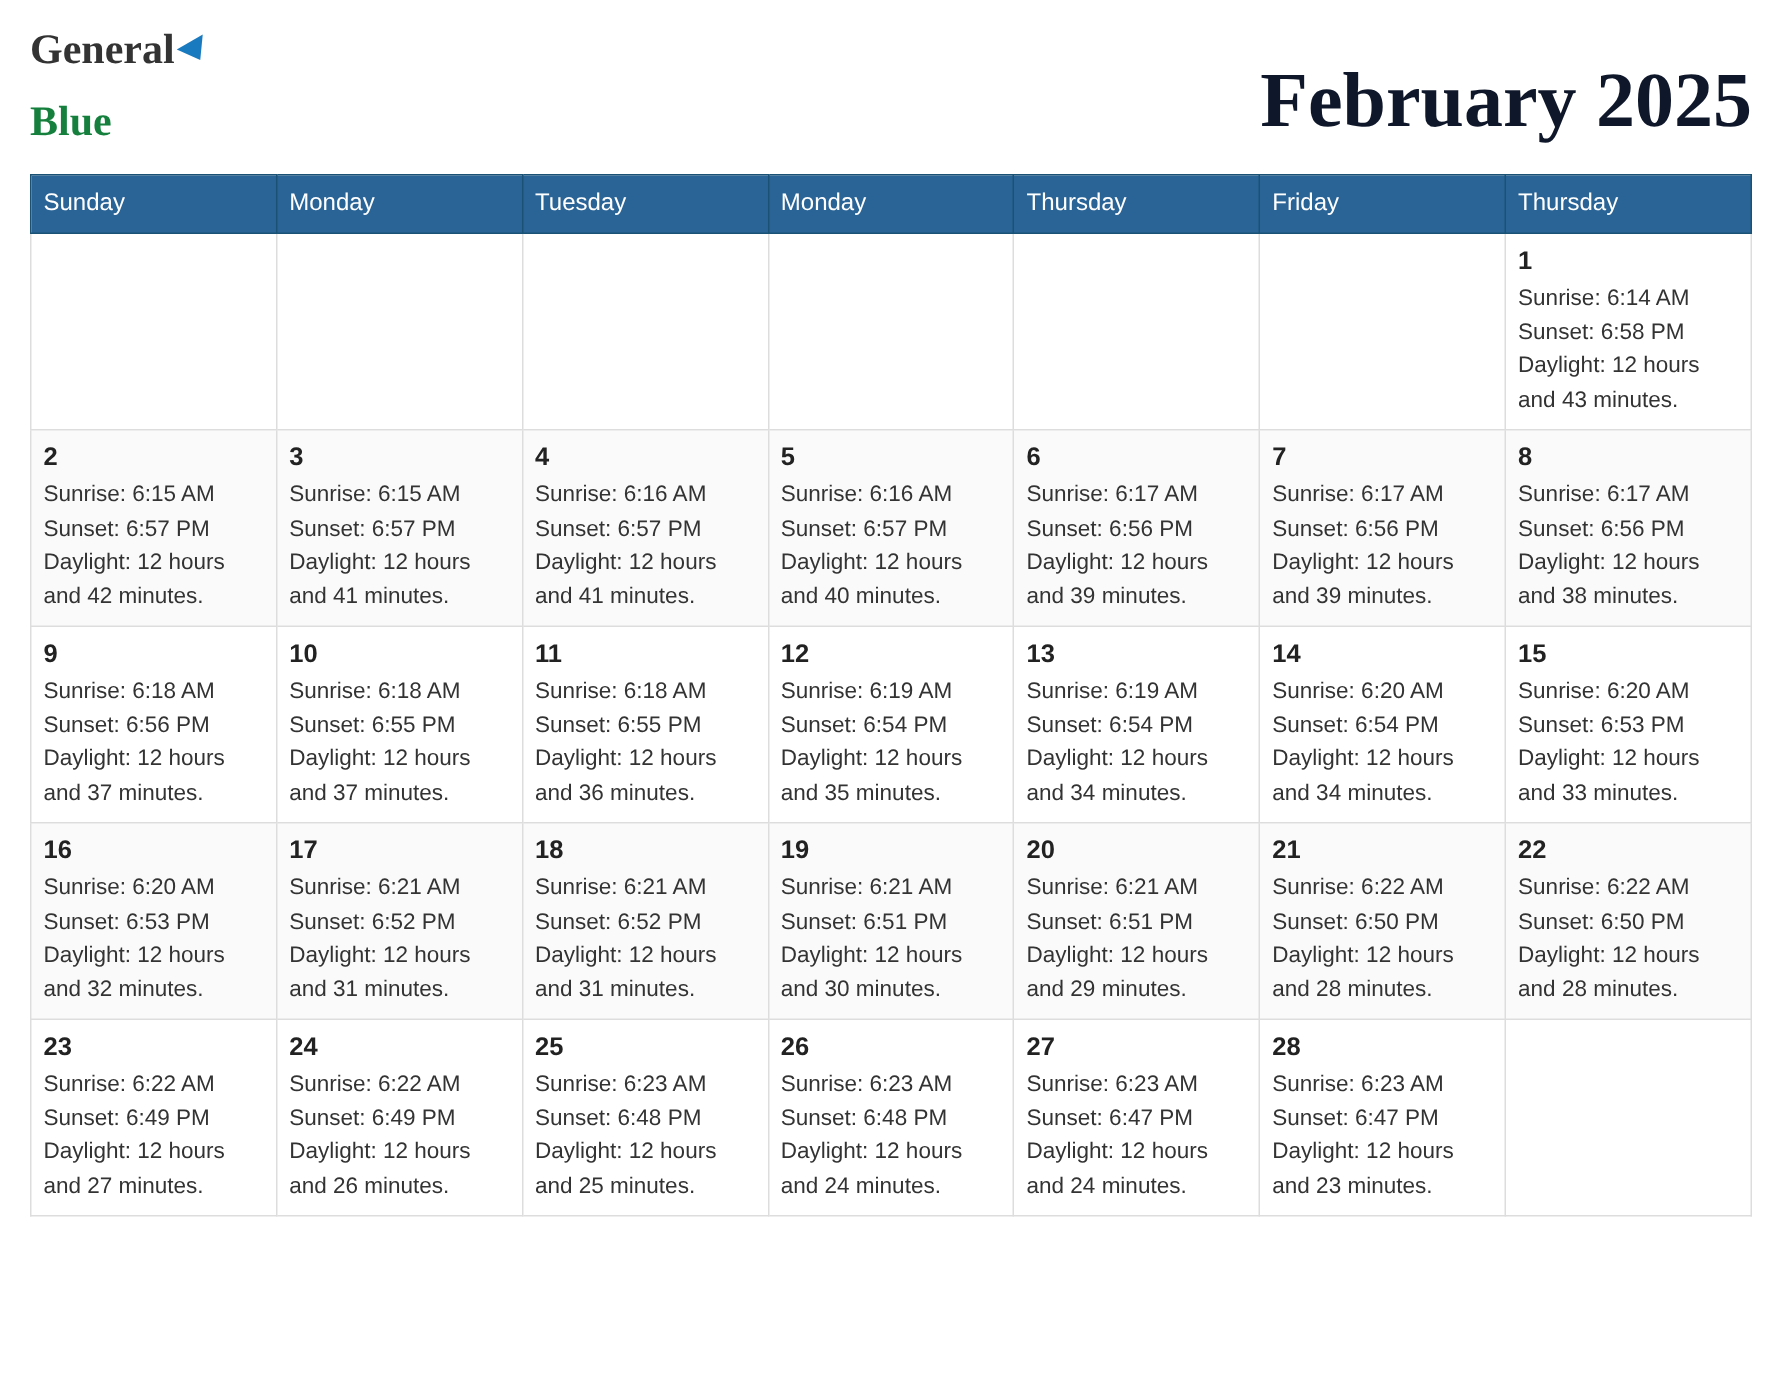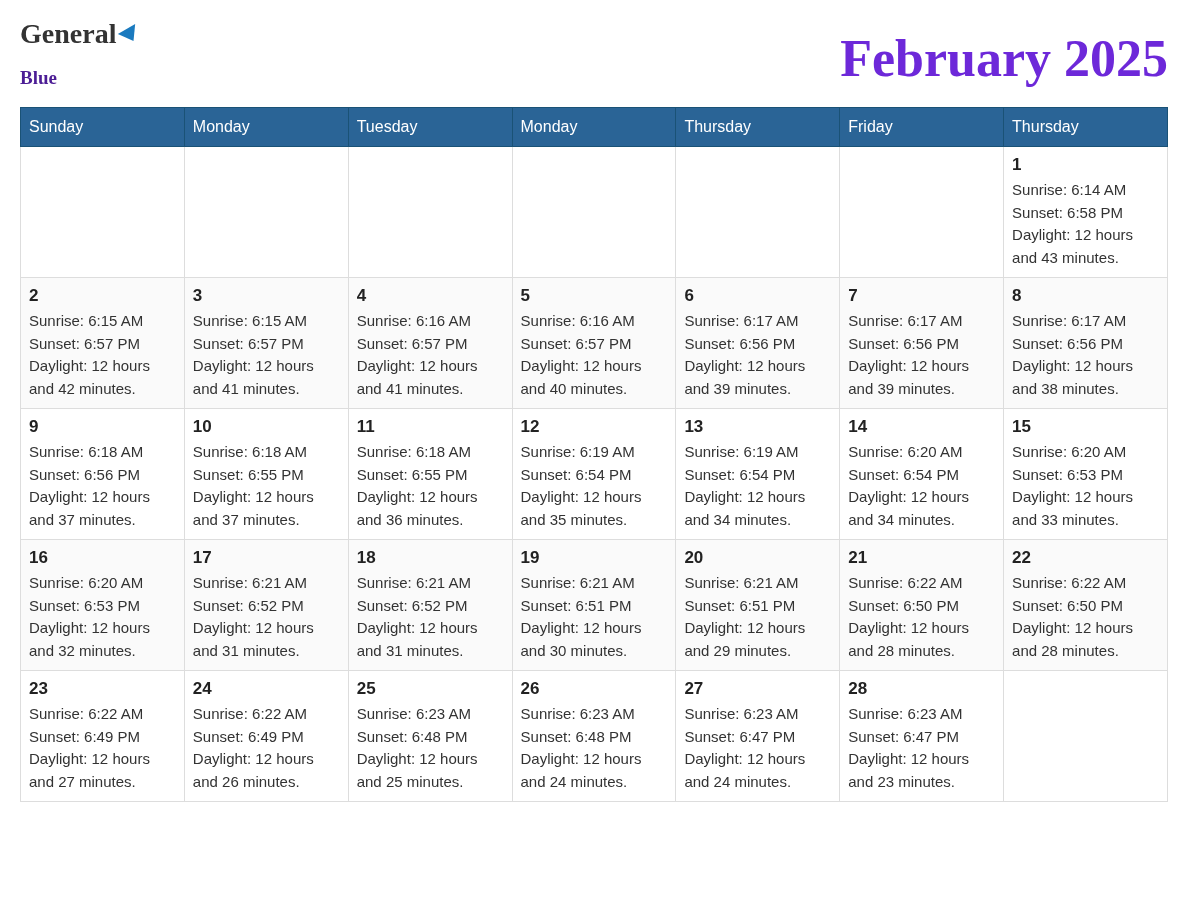--- a/index.html
+++ b/index.html
@@ -22,23 +22,23 @@
       flex-direction: column;
       align-items: flex-start;
     }
     .logo-general {
       font-size: 28px;
       font-weight: bold;
       color: #333;
       line-height: 1;
     }
     .logo-blue {
-      font-size: 19px;
+      font-size: 28px;
       font-weight: bold;
-      color: #4c1d95;
+      color: #15803d;
       line-height: 1;
       margin-top: 20px;
     }
     .logo-arrow {
       display: inline-block;
       width: 0;
       height: 0;
       border-left: 10px solid transparent;
       border-right: 10px solid transparent;
       border-top: 14px solid #1a7abf;
@@ -47,21 +47,21 @@
       transform: rotate(-30deg);
       position: relative;
       top: -4px;
     }
     .title-section {
       text-align: right;
     }
     .calendar-title {
       font-size: 52px;
       font-weight: bold;
-      color: #6d28d9;
+      color: #0f172a;
       line-height: 1.1;
     }
     .calendar-subtitle {
       font-size: 22px;
       color: #444;
       margin-top: 4px;
     }
     .calendar {
       width: 100%;
       border-collapse: collapse;

